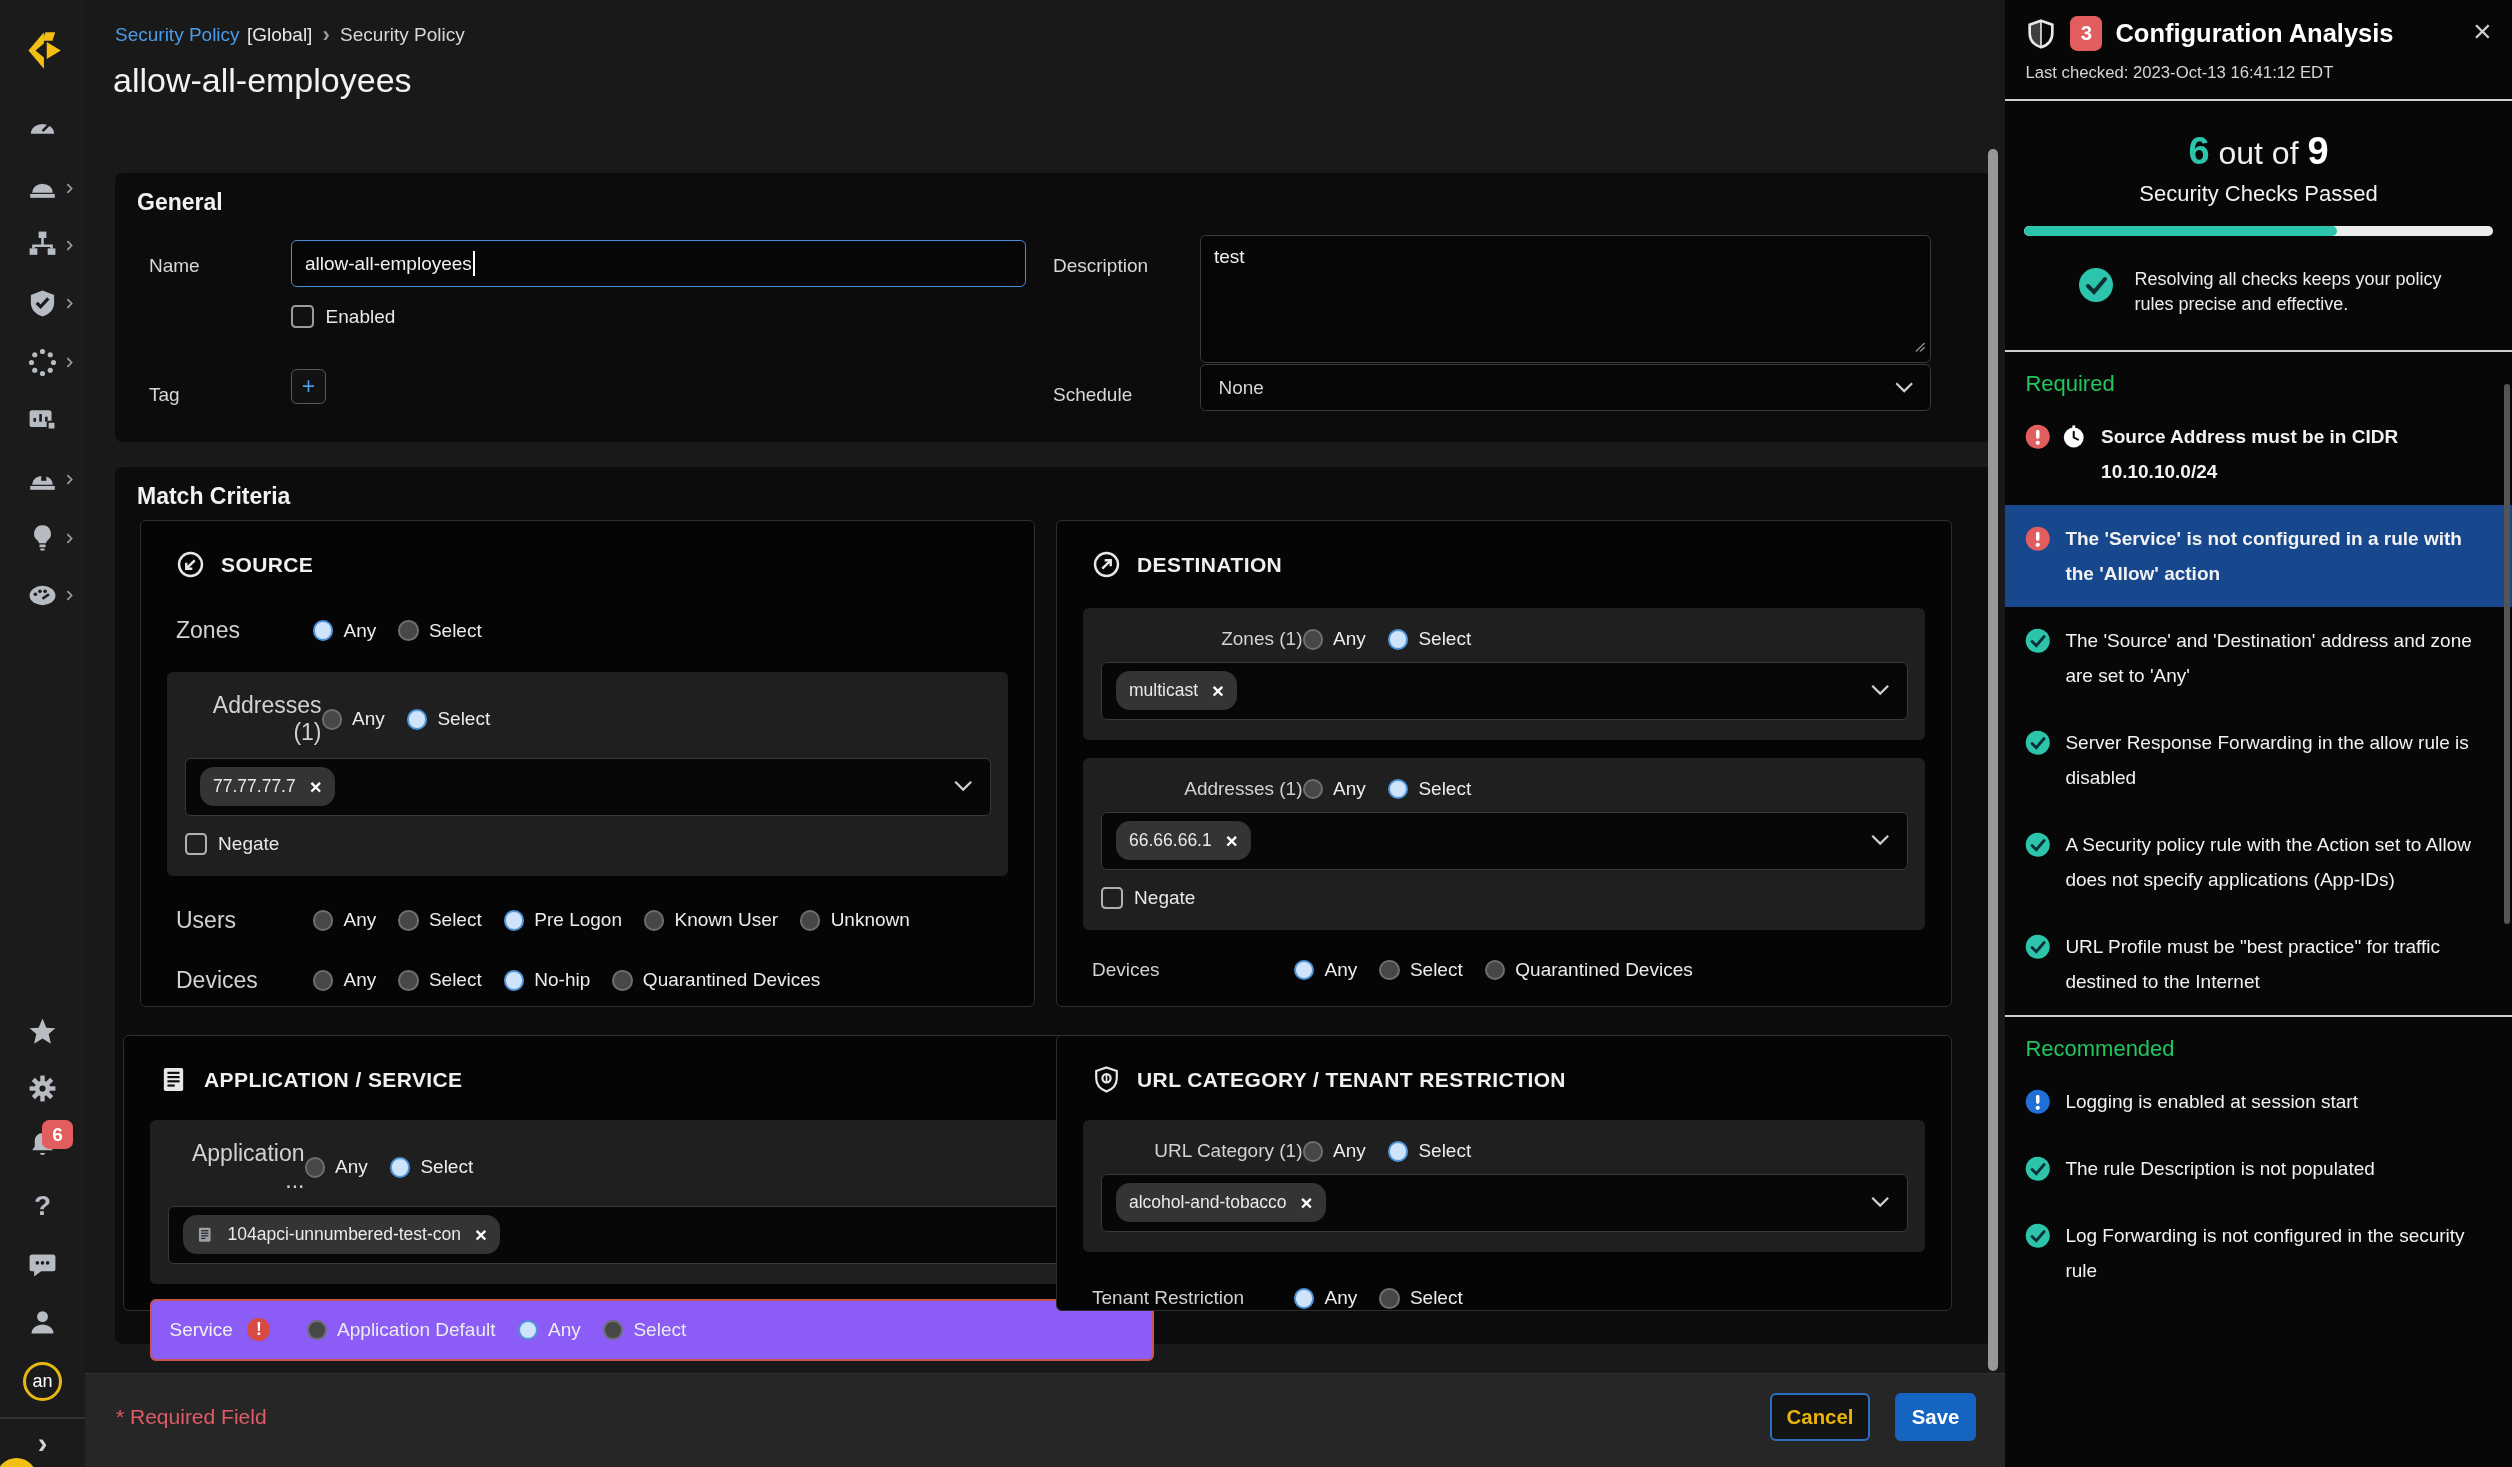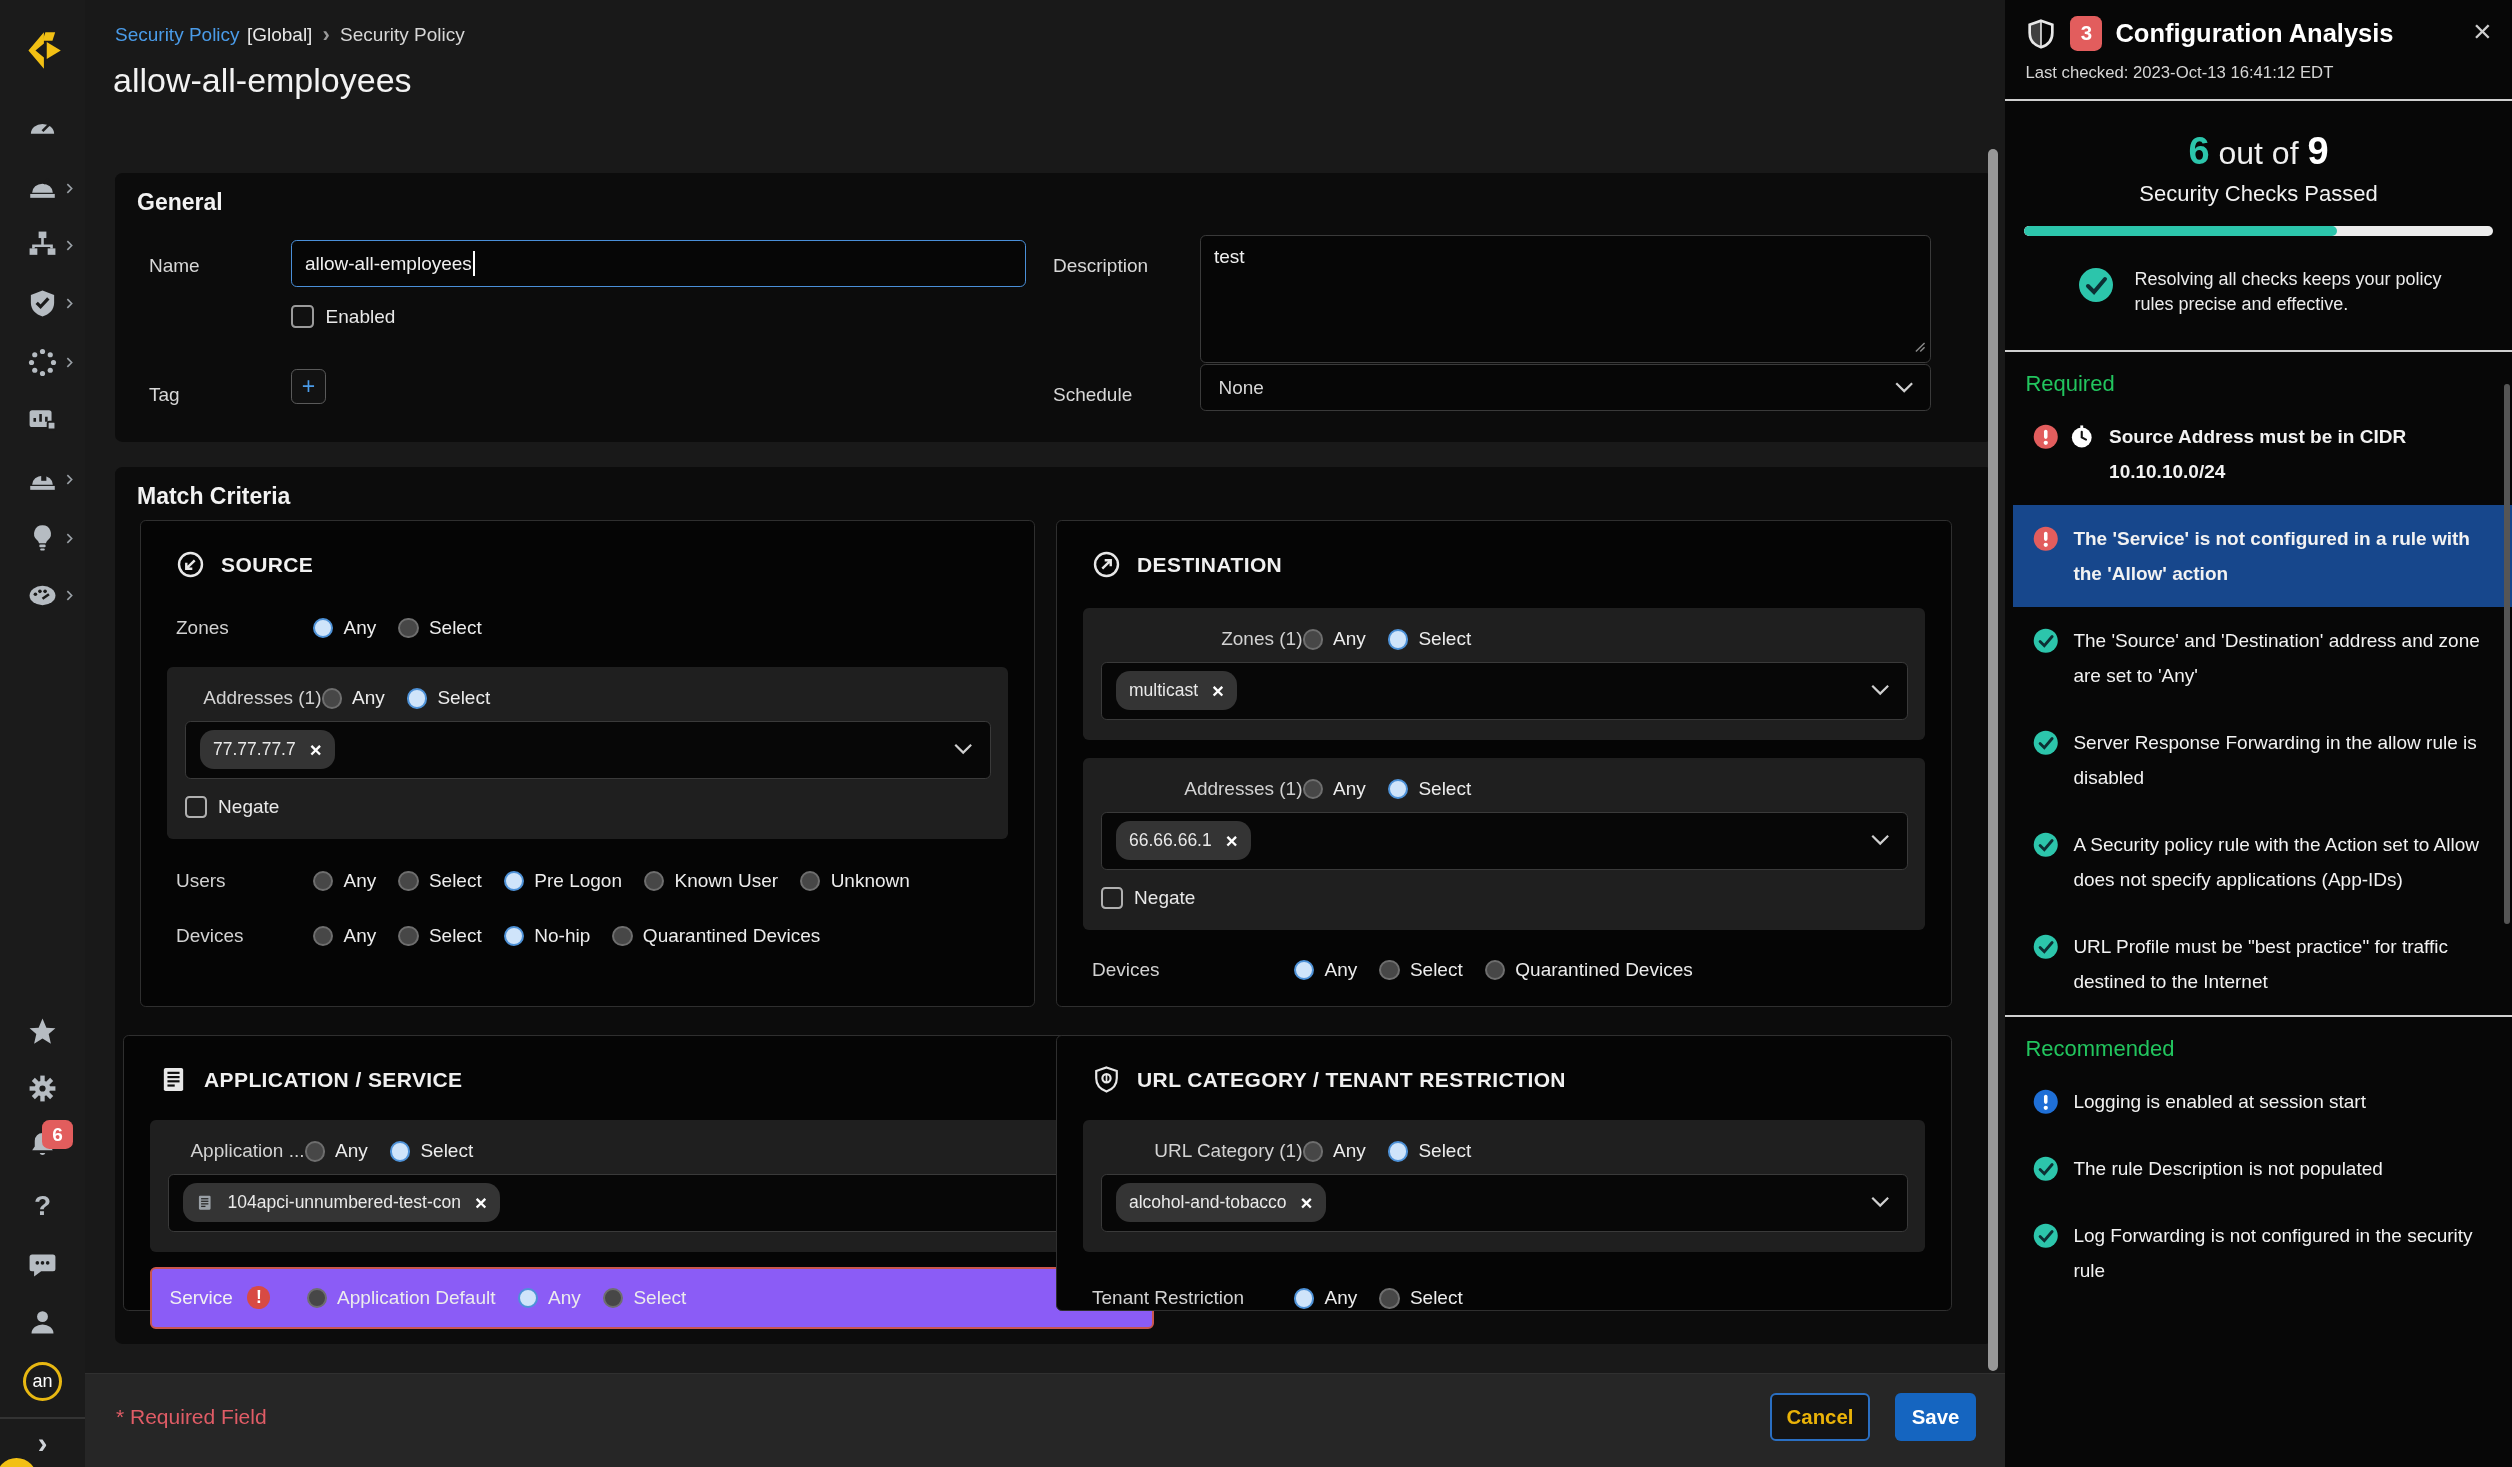--- a/index.html
+++ b/index.html
@@ -54,21 +54,21 @@
   .panel { position:absolute; background:#050505; border:1.5px solid #2f2f2f; border-radius:5.8px; }
   #src-panel { left:25px; top:53px;  width:895px; height:487px; }
   #dst-panel { left:941px; top:53px; width:896px; height:487px; }
   #app-panel { left:8px; top:568px; width:1058px; height:276px; }
   #url-panel { left:941px; top:568px; width:896px; height:276px; }
   .phead { display:flex; align-items:center; gap:16px; margin:29px 0 0 35px; font-size:21px; font-weight:700;
     color:#f0f0f0; letter-spacing:0.4px; }
   .phead svg { width:29px; height:29px; }
 
   .row { display:flex; align-items:center; }
-  .lbl { width:137px; flex:none; font-size:19px; color:#d2d2d2; }
+  .lbl { width:137px; flex:none; font-size:23px; color:#d2d2d2; }
   .lblw { width:202px; flex:none; font-size:19px; color:#d2d2d2; }
   .radio { display:flex; align-items:center; margin-right:22px; cursor:pointer; }
   .rb { width:20.4px; height:20.4px; border-radius:50%; background:#474747; border:2.9px solid #6e6e6e; flex:none; }
   .radio.sel .rb { background:#cfe4fa; border-color:#4e92d8; }
   .rt { font-size:19px; color:#ececec; margin-left:10.2px; white-space:nowrap; }
   .group { background:#1f1f1f; border-radius:5.8px; padding:20.4px 17.5px;text-align:right; }
   .selfield { height:58px; background:#070707; border:1.5px solid #3a3a3a; border-radius:5.8px;
     display:flex; align-items:center; padding:0 14.5px; position:relative; margin-top:11.6px; }
   .chip { background:#343434; border-radius:14px; height:39px; display:flex; align-items:center;
     padding:0 13px; font-size:17.5px; color:#e9e9e9; gap:14px; }
@@ -105,21 +105,21 @@
   .score .n1 { font-size:38px; font-weight:700; color:#2cc5ab; }
   .score .ns { font-size:32px; font-weight:300; color:#f0f0f0; }
   .score .n2 { font-size:38px; font-weight:700; color:#fff; }
   .score-cap { text-align:center; margin-top:8.7px; font-size:22px; color:#f2f2f2; }
   .progress { margin:19px 19px 0; height:9.5px; border-radius:5.1px; background:#ececec; overflow:hidden; }
   .progress .fill { height:100%; background:#2cc5ab; border-radius:5.1px; }
   .hint { display:flex; gap:20.4px; padding:31px 29px 32px 73px; }
   .hint svg { width:36px; height:36px; flex:none; }
   .hint .t { font-size:18px; line-height:25.5px; color:#ececec; max-width:415px; }
   .sec-head { padding:19px 20.4px 5.8px; font-size:22px; color:#22c55e; }
-  .ai-item { display:flex; gap:14.5px; padding:16px 20.4px; font-size:19px; line-height:35px; color:#f2f2f2;margin-left:8px; }
+  .ai-item { display:flex; gap:14.5px; padding:16px 20.4px; font-size:19px; line-height:35px; color:#f2f2f2; }
   .ai-item.err .ai-text { font-weight:700; }
   .ai-item.hl { background:#17478c; }
   .ai-icons { display:flex; gap:10.2px; flex:none; margin-top:5.1px; }
   .ai-icons svg { width:25.5px; height:25.5px; }
   #apanel-scroll { position:absolute; right:2.2px; top:384px; width:5.8px; height:540px; background:#555; border-radius:2.9px; }
 </style>
 </head>
 <body>
 
 <div id="sidebar">

